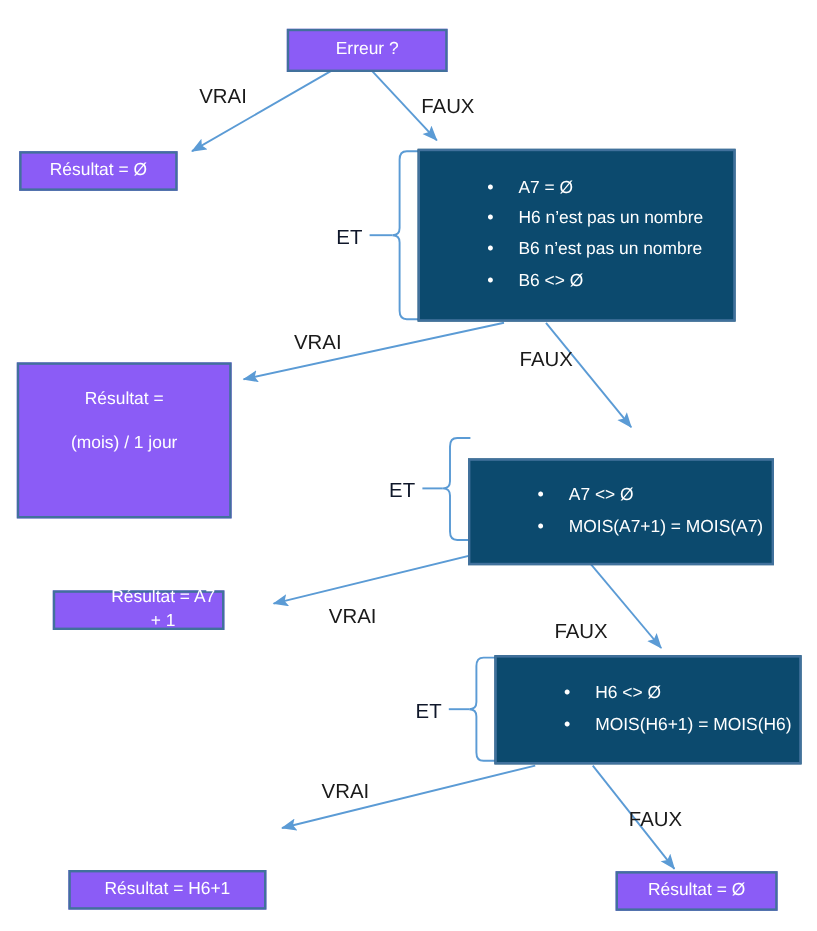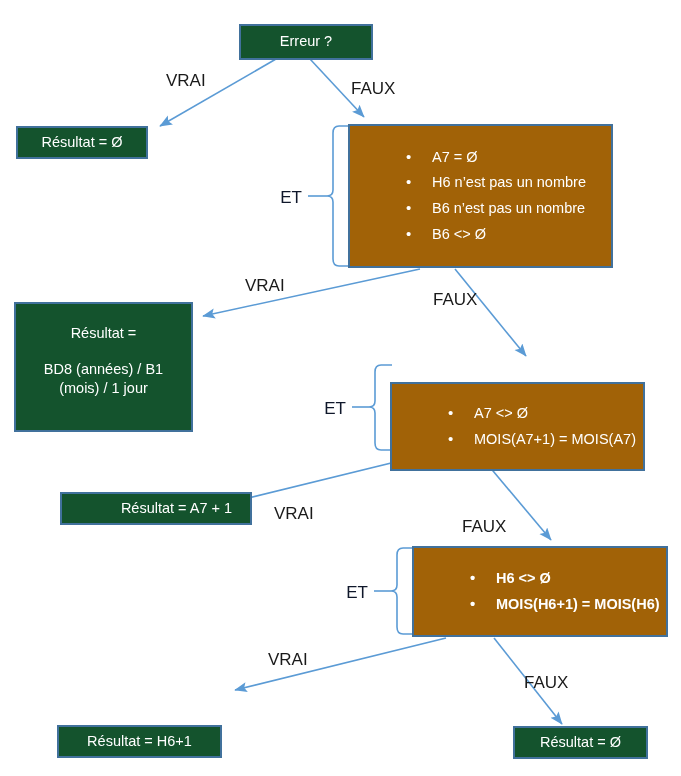--- a/index.html
+++ b/index.html
@@ -11,21 +11,21 @@
     position: relative;
     width: 681px;
     height: 776px;
     background: #ffffff;
     overflow: hidden;
     font-family: "Liberation Sans", sans-serif;
   }
   .box {
     position: absolute;
     box-sizing: border-box;
-    background: #14532d;
+    background: #8b5cf6;
     border: 2px solid #41719C;
     color: #ffffff;
     display: flex;
     align-items: center;
     justify-content: center;
     text-align: center;
     line-height: 1.35;
   }
   .box.single {
     font-size: 14.5px;
@@ -35,21 +35,21 @@
     font-size: 14.5px;
     padding: 20px 8px;
     justify-content: flex-start;
   }
   .box.multiline .line-gap {
     height: 16px;
   }
   .cond-box {
     position: absolute;
     box-sizing: border-box;
-    background: #a16207;
+    background: #0c4a6e;
     border: 2px solid #41719C;
     color: #ffffff;
     font-size: 14.5px;
     display: flex;
     flex-direction: column;
     justify-content: center;
     padding-left: 56px;
   }
   .cond-box ul {
     margin: 0;
@@ -160,40 +160,39 @@
     </ul>
   </div>
   <div class="et-label" style="left:302px; top:188px; transform:translateX(-100%);">ET</div>
 
   <div class="edge-label" style="left:245px; top:276px;">VRAI</div>
   <div class="edge-label" style="left:433px; top:290px;">FAUX</div>
 
   <div class="box multiline" style="left:14px; top:302px; width:179px; height:130px;">
     <span>Résultat =</span>
     <span class="line-gap"></span>
-    <span>BD8 (années) / B1</span>
     <span>(mois) / 1 jour</span>
   </div>
 
   <div class="cond-box" style="left:390px; top:363px; width:255px; height:89px;margin-top:19px;">
     <ul>
       <li>A7 &lt;&gt; Ø</li>
       <li>MOIS(A7+1) = MOIS(A7)</li>
     </ul>
   </div>
   <div class="et-label" style="left:346px; top:399px; transform:translateX(-100%);">ET</div>
 
   <div class="edge-label" style="left:274px; top:504px;">VRAI</div>
   <div class="edge-label" style="left:462px; top:517px;">FAUX</div>
 
-  <div class="box single" style="left:60px; top:492px; width:192px; height:33px;padding-left:41px;">
+  <div class="box single" style="left:44px; top:492px; width:143px; height:33px;padding-left:41px;">
     <span>Résultat = A7 + 1</span>
   </div>
 
-  <div class="cond-box" style="left:412px; top:546px; width:256px; height:91px;font-weight:bold;">
+  <div class="cond-box" style="left:412px; top:546px; width:256px; height:91px;">
     <ul>
       <li>H6 &lt;&gt; Ø</li>
       <li>MOIS(H6+1) = MOIS(H6)</li>
     </ul>
   </div>
   <div class="et-label" style="left:368px; top:583px; transform:translateX(-100%);">ET</div>
 
   <div class="edge-label" style="left:268px; top:650px;">VRAI</div>
   <div class="edge-label" style="left:524px; top:673px;">FAUX</div>
 

